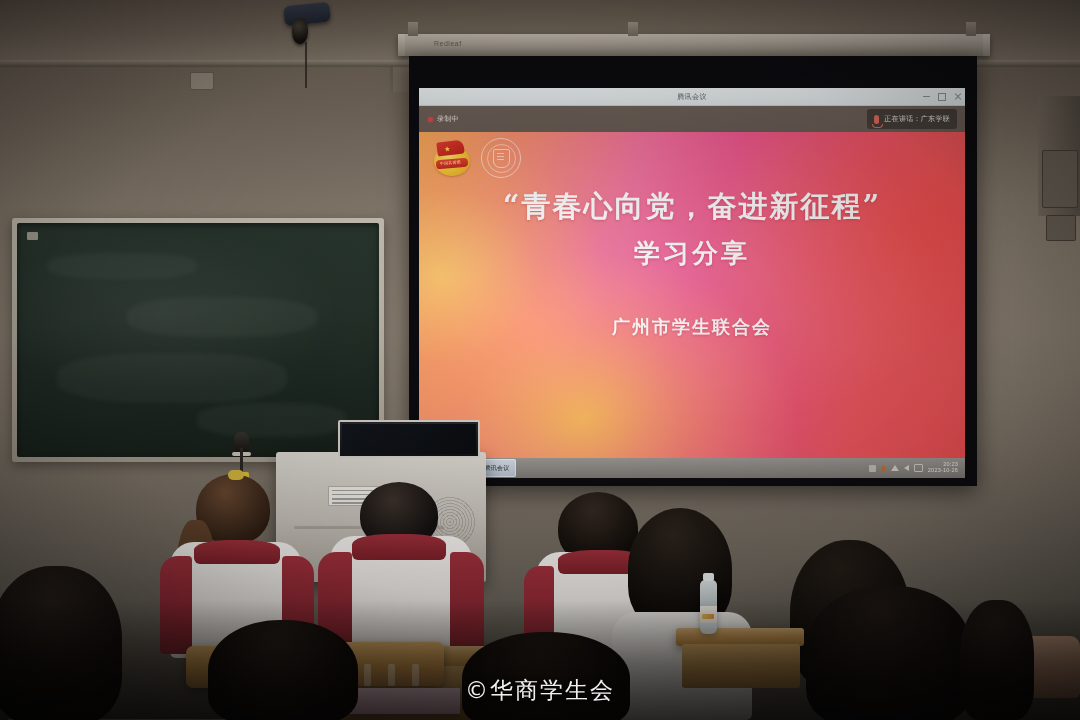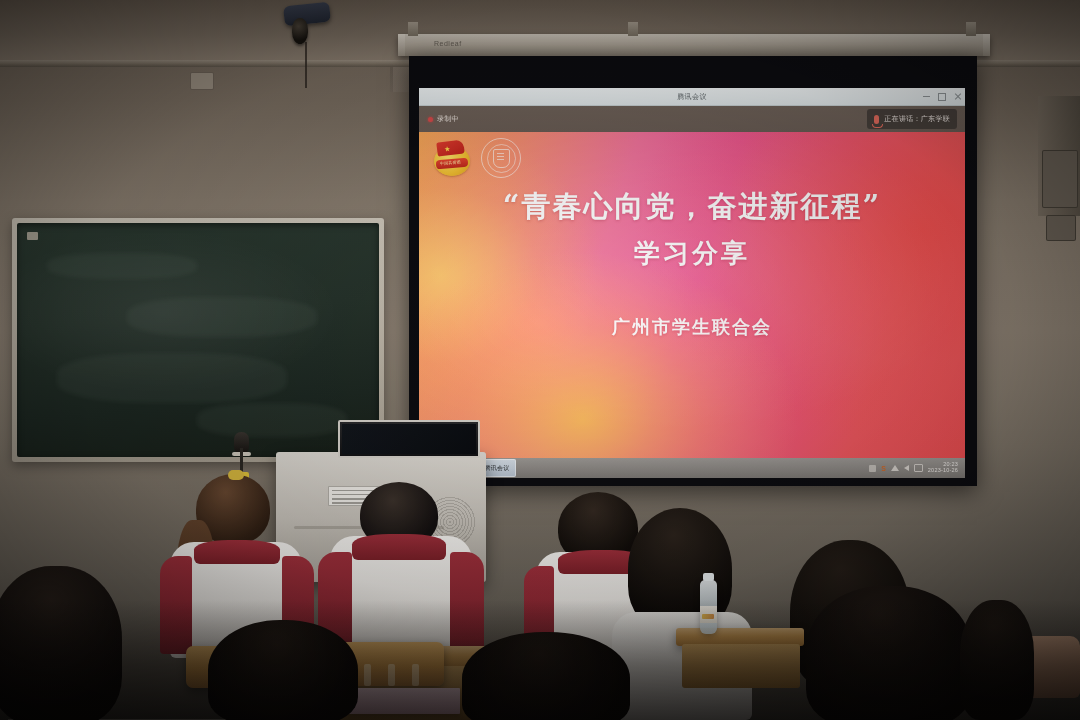--- a/index.html
+++ b/index.html
@@ -405,13 +405,14 @@
     <div class="hair" style="left:806px;top:586px;width:166px;height:140px;background:radial-gradient(circle at 44% 20%,#221a15,#070505 78%);border-radius:46% 46% 26% 26%;"></div>
   </div>
   <div class="person">
     <div style="position:absolute;left:1000px;top:636px;width:80px;height:62px;border-radius:24px 10px 6px 18px;background:linear-gradient(180deg,#d8ab8c,#b07f61);"></div>
     <div class="hair" style="left:960px;top:600px;width:74px;height:120px;background:radial-gradient(circle at 46% 22%,#241c16,#080606 78%);border-radius:44% 44% 26% 26%;"></div>
   </div>
 
   <div class="fg-dark"></div>
   <div class="wall-vignette"></div>
 
+  <div class="watermark">©华商学生会</div>
 </div>
 
 </body></html>

